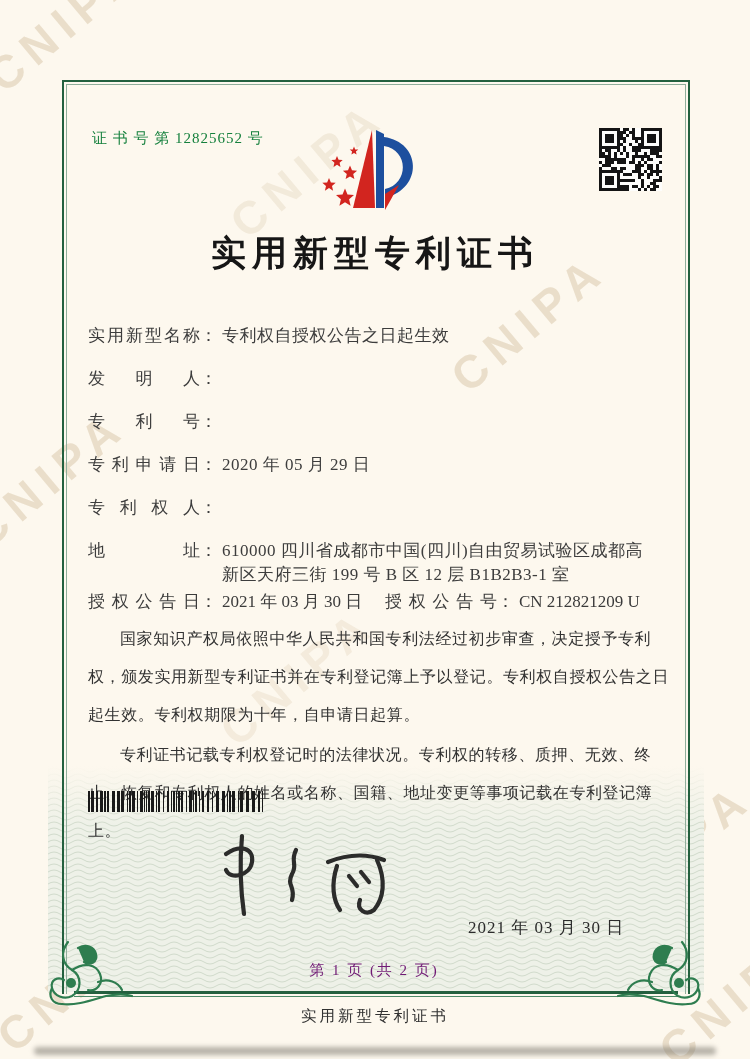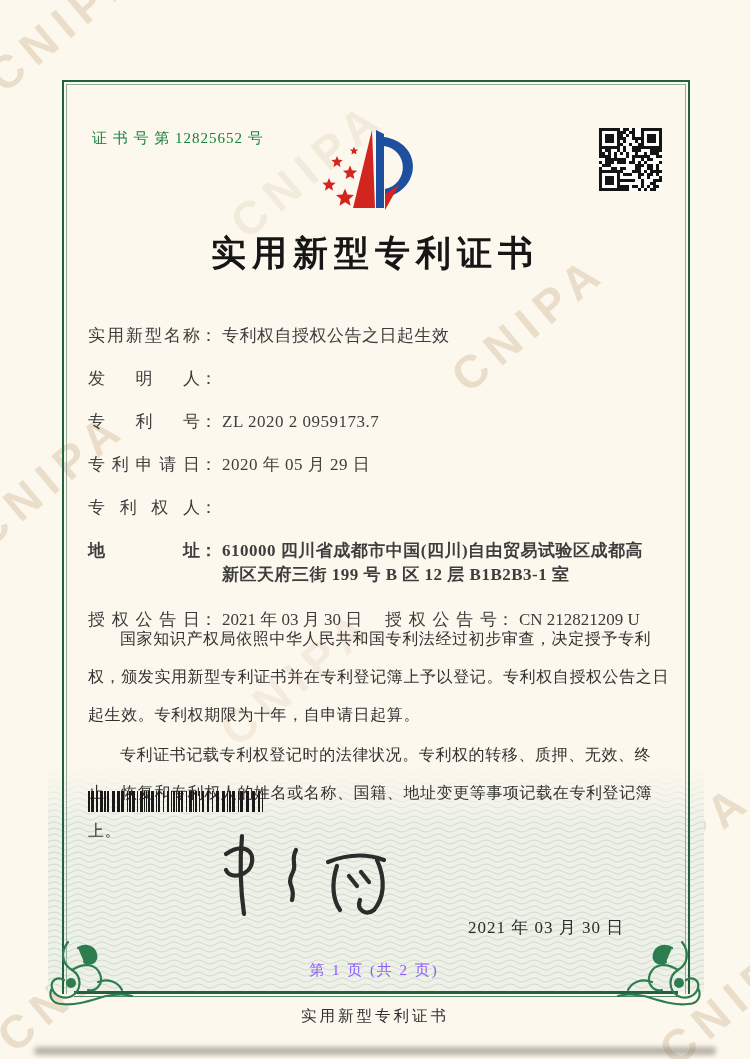--- a/index.html
+++ b/index.html
@@ -29,40 +29,40 @@
   .qr i{position:absolute; width:3px; height:3px; background:#141414;}
   .title{
     position:absolute; left:0; top:230px; width:750px; text-align:center;
     font-size:35px; font-weight:bold; letter-spacing:6px; color:#161616; margin:0;
   }
   .fields{position:absolute; left:88px; top:322px; width:575px;}
   .row{display:flex; margin-bottom:16px; font-size:17px; line-height:27px; color:#3d3d3d;}
   .row .lbl{flex:none; width:112px; text-align:justify; text-align-last:justify;}
   .row .colon{flex:none; margin-right:5px;}
   .row .val{flex:1; letter-spacing:.5px;}
-  .row-address{margin-bottom:16px;font-weight:bold;}
+  .row-address{margin-bottom:16px;}
   .row-address .val{line-height:24px; padding-top:2px;}
-  .grant{position:absolute; left:88px; top:588px; width:575px; display:flex; font-size:17px; line-height:27px;margin-top:18px;}
+  .grant{position:absolute; left:88px; top:588px; width:575px; display:flex; font-size:17px; line-height:27px;}
   .grant .grp{display:flex;}
   .grant .grp1{width:297px; flex:none;}
   .grant .lbl{flex:none; width:112px; text-align:justify; text-align-last:justify;}
   .grant .colon{flex:none; margin-right:5px;}
   .paras{position:absolute; left:88px; top:620px; width:582px; font-size:16px; line-height:38px; color:#323232; letter-spacing:.6px;}
   .paras p{margin:0 0 2px 0; text-indent:2em;}
   .guilloche{position:absolute; left:48px; top:766px; width:656px; height:226px; background:#eef1e8; overflow:hidden;}
   .guilloche svg{display:block;}
   .guilloche-fade{position:absolute; left:48px; top:766px; width:656px; height:60px;
     background:linear-gradient(180deg,#fdf8ee 0%,rgba(253,248,238,0) 100%);}
   .barcode{position:absolute; left:88px; top:791px; height:21px; font-size:0; white-space:nowrap;}
   .barcode span{display:inline-block; height:21px; background:#191919; vertical-align:top;}
   .signer{position:absolute; left:113px; top:856px; font-size:17.5px; color:#242424; letter-spacing:3px;}
   .signer div{margin-bottom:14px;}
   .signature{position:absolute; left:200px; top:828px; width:200px; height:95px;}
   .issue-date{position:absolute; left:468px; top:916px; font-size:17px; letter-spacing:1px; color:#2b2b2b;}
-  .page-indicator{position:absolute; left:62px; top:961px; width:624px; text-align:center; font-size:15px; color:#8b5cf6; letter-spacing:2px;}
+  .page-indicator{position:absolute; left:62px; top:961px; width:624px; text-align:center; font-size:15px; color:#701a75; letter-spacing:2px;}
   .bottom-rule{position:absolute; left:74px; top:991px; width:604px; height:6px;
     background:linear-gradient(180deg,#24603f 0,#24603f 3px,rgba(0,0,0,0) 3px,rgba(0,0,0,0) 5px,#4d8a68 5px,#4d8a68 6px);}
   .ornament{position:absolute; width:96px; height:70px;}
   .ornament-left{left:38px; top:938px;}
   .ornament-right{left:616px; top:938px; transform:scaleX(-1);}
   .continuation{position:absolute; left:0; top:1006px; width:750px; text-align:center; font-size:15.5px; color:#323232; letter-spacing:3px;}
   .bottom-shadow{position:absolute; left:34px; top:1047px; width:682px; height:8px;
     background:rgba(112,107,97,.5); filter:blur(2.5px); border-radius:4px;}
 </style>
 </head>
@@ -403,21 +403,20 @@
     </div>
 
     <div class="row">
       <span class="lbl">发明人</span>
         <span class="colon">：</span>
     </div>
 
     <div class="row">
       <span class="lbl">专利号</span>
         <span class="colon">：</span>
-        <span class="val">ZL 2020 2 0959173.7</span>
     </div>
 
     <div class="row">
       <span class="lbl">专利申请日</span>
         <span class="colon">：</span>
         <span class="val">2020 年 05 月 29 日</span>
     </div>
 
     <div class="row">
       <span class="lbl">专利权人</span>

